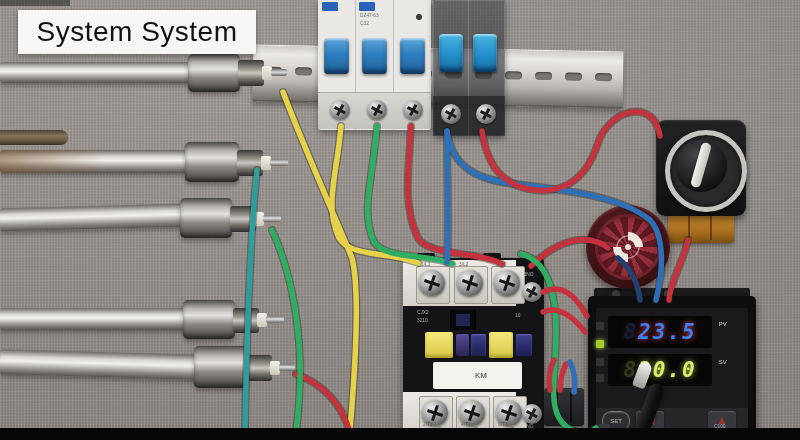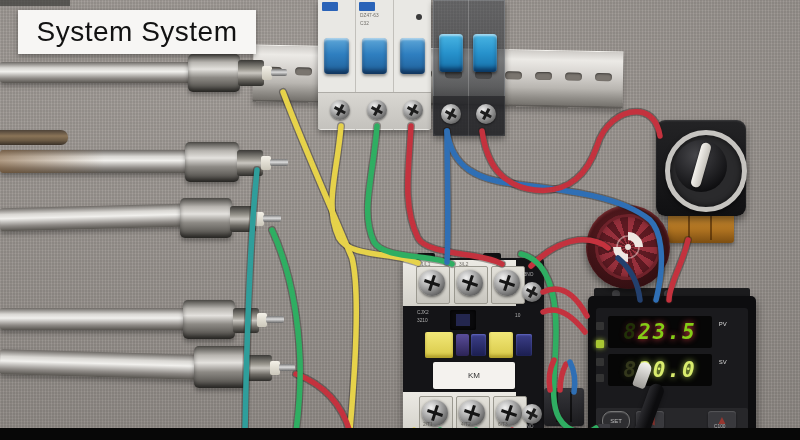--- a/index.html
+++ b/index.html
@@ -69,21 +69,21 @@
     box-shadow:0 1px 3px rgba(0,0,0,.6);}
   .screwC::before,.screwC::after{content:"";position:absolute;left:50%;top:50%;background:#151515;}
   .screwC::before{width:16px;height:3px;transform:translate(-50%,-50%) rotate(18deg);}
   .screwC::after{width:3px;height:16px;transform:translate(-50%,-50%) rotate(18deg);}
   .microtxt{position:absolute;font-size:6px;color:#44423c;opacity:.75;transform:scale(.8);transform-origin:left top;white-space:nowrap;}
   .microtxt.light{color:#cfcfcf;opacity:.8;}
   .pad-y{position:absolute;border-radius:2px;background:linear-gradient(180deg,#f2e878,#d8c948);box-shadow:inset 0 -3px 3px rgba(120,100,0,.4);}
   .pad-b{position:absolute;border-radius:2px;background:linear-gradient(180deg,#3c3f8a,#1b1e50);box-shadow:inset 0 1px 2px rgba(140,150,255,.5);}
   .pad-p{position:absolute;border-radius:2px;background:linear-gradient(180deg,#5a4d9a,#2c2456);}
   .km-label{position:absolute;left:30px;top:104px;width:82px;height:27px;background:#f4f2ee;border-radius:2px;
-    display:flex;align-items:center;justify-content:center;font-size:8px;color:#333;box-shadow:0 1px 2px rgba(0,0,0,.4);}
+    display:flex;align-items:center;justify-content:center;font-size:8px;color:#333;box-shadow:0 1px 2px rgba(0,0,0,.4);padding-left:7px;}
   
   .buzzer{left:586px;top:205px;width:84px;height:84px;border-radius:50%;z-index:4;
     background:radial-gradient(circle at 40% 35%,#5a1b20,#2e0d10 85%);
     box-shadow:0 4px 7px rgba(0,0,0,.45),inset 0 2px 3px rgba(255,120,120,.25);}
   .buzzer .face{position:absolute;left:9px;top:9px;width:66px;height:66px;border-radius:50%;
     background:repeating-conic-gradient(#97303c 0 14deg,#5d1a22 14deg 30deg);
     box-shadow:inset 0 0 0 3px #6e222a, inset 0 0 10px rgba(0,0,0,.5);}
   
   .sel-base{left:656px;top:120px;width:90px;height:96px;border-radius:9px;background:linear-gradient(180deg,#232325,#101012);
     box-shadow:0 4px 7px rgba(0,0,0,.45),inset 0 1px 2px rgba(255,255,255,.12);z-index:4;}
@@ -98,21 +98,21 @@
     box-shadow:0 2px 4px rgba(0,0,0,.4);}
   .sel-block i{position:absolute;top:3px;bottom:3px;width:2px;background:rgba(60,30,0,.55);}
   
   .tc{left:588px;top:296px;width:168px;height:138px;background:#0d0d0f;border-radius:5px;z-index:4;
     box-shadow:0 4px 8px rgba(0,0,0,.5);}
   .tc-face{position:absolute;left:8px;top:12px;width:152px;height:112px;background:#1a1a1d;border-radius:3px;}
   .led-win{position:absolute;left:20px;width:104px;height:32px;background:#060606;border-radius:2px;
     display:flex;align-items:center;justify-content:center;overflow:hidden;}
   .seg{font-family:"DejaVu Sans Mono",monospace;font-weight:bold;font-style:italic;font-size:21px;letter-spacing:2px;white-space:nowrap;}
   .ghost{opacity:.22;}
-  .pvc{color:#84cc16;text-shadow:0 0 6px rgba(255,70,80,.9);}
+  .pvc{color:#3b82f6;text-shadow:0 0 6px rgba(255,70,80,.9);}
   .svc{color:#d9ec6d;text-shadow:0 0 6px rgba(200,235,90,.85);}
   .led-lab{position:absolute;font-size:7px;color:#d8d8d8;transform:scale(.85);}
   .ind{position:absolute;left:8px;width:8px;height:8px;border-radius:1px;background:#333;}
   .ind.lit{background:#a9c733;box-shadow:0 0 5px #b8d63a;}
   .tc-btnrow{position:absolute;left:8px;top:112px;width:152px;height:24px;background:#27272a;border-radius:2px;}
   .tc-btn{position:absolute;top:3px;width:28px;height:18px;background:#39393d;border-radius:3px;
     display:flex;align-items:center;justify-content:center;color:#96362f;font-size:12px;box-shadow:inset 0 1px 1px rgba(255,255,255,.15),0 1px 2px rgba(0,0,0,.5);}
   .tc-set{color:#bbb;font-size:6px;border-radius:9px;border:1px solid #777;background:#2e2e31;}
   .tc-bottom{position:absolute;left:8px;top:127px;width:152px;height:9px;color:#e0e0e0;}
   

